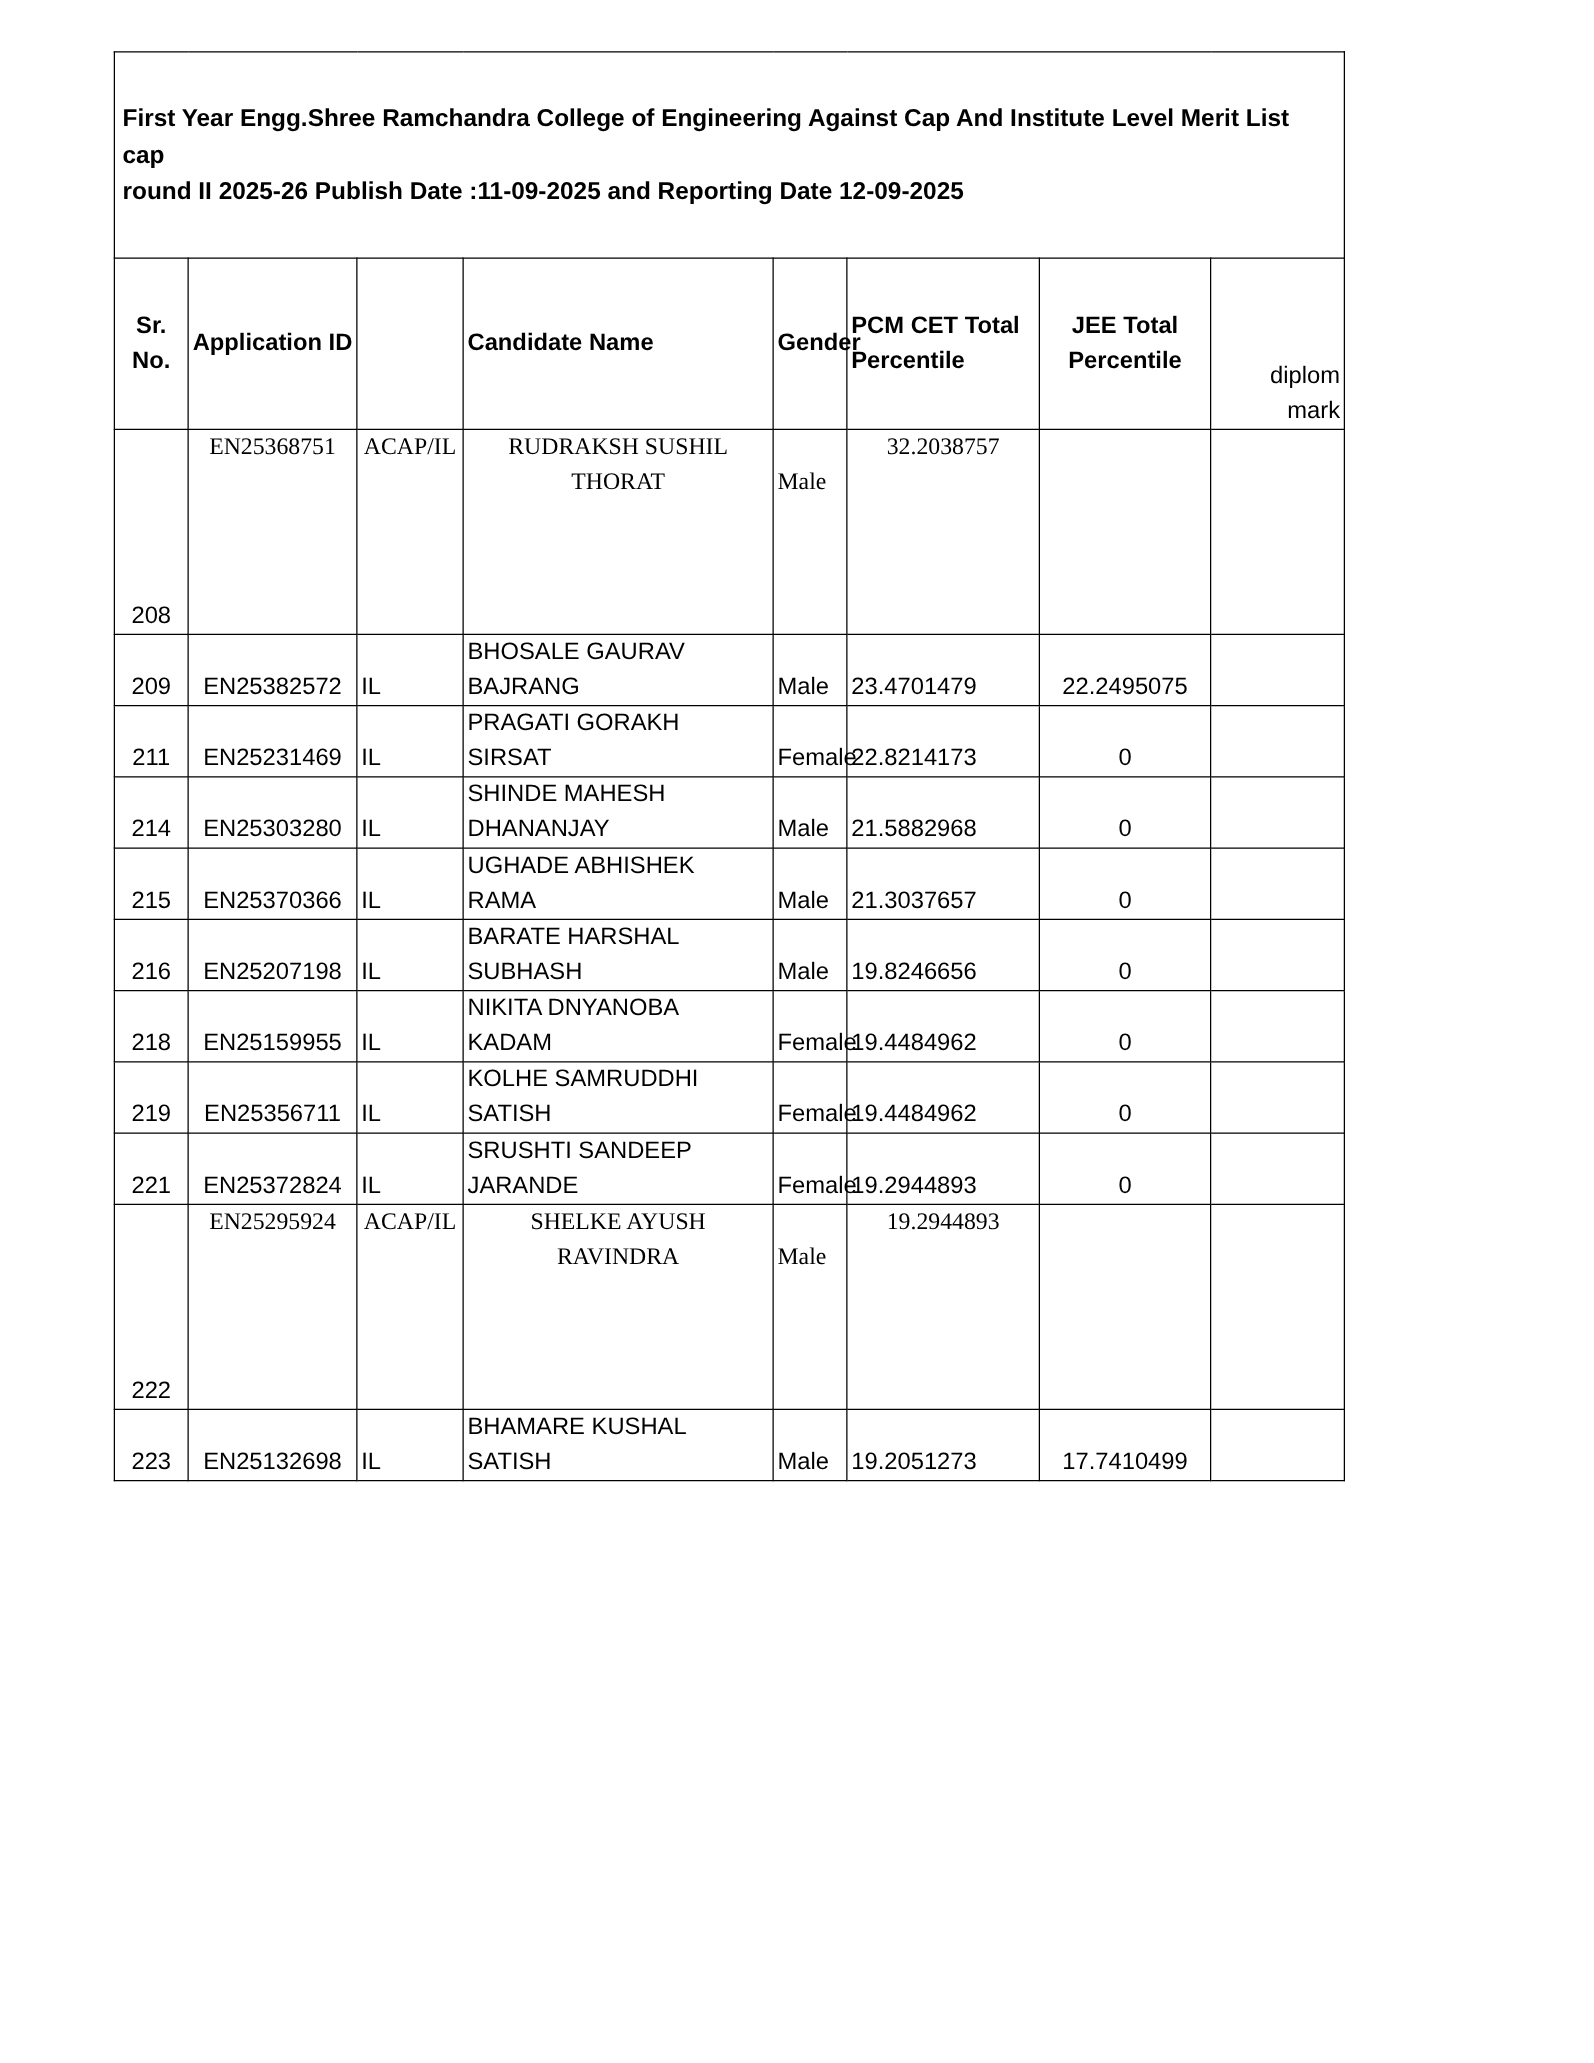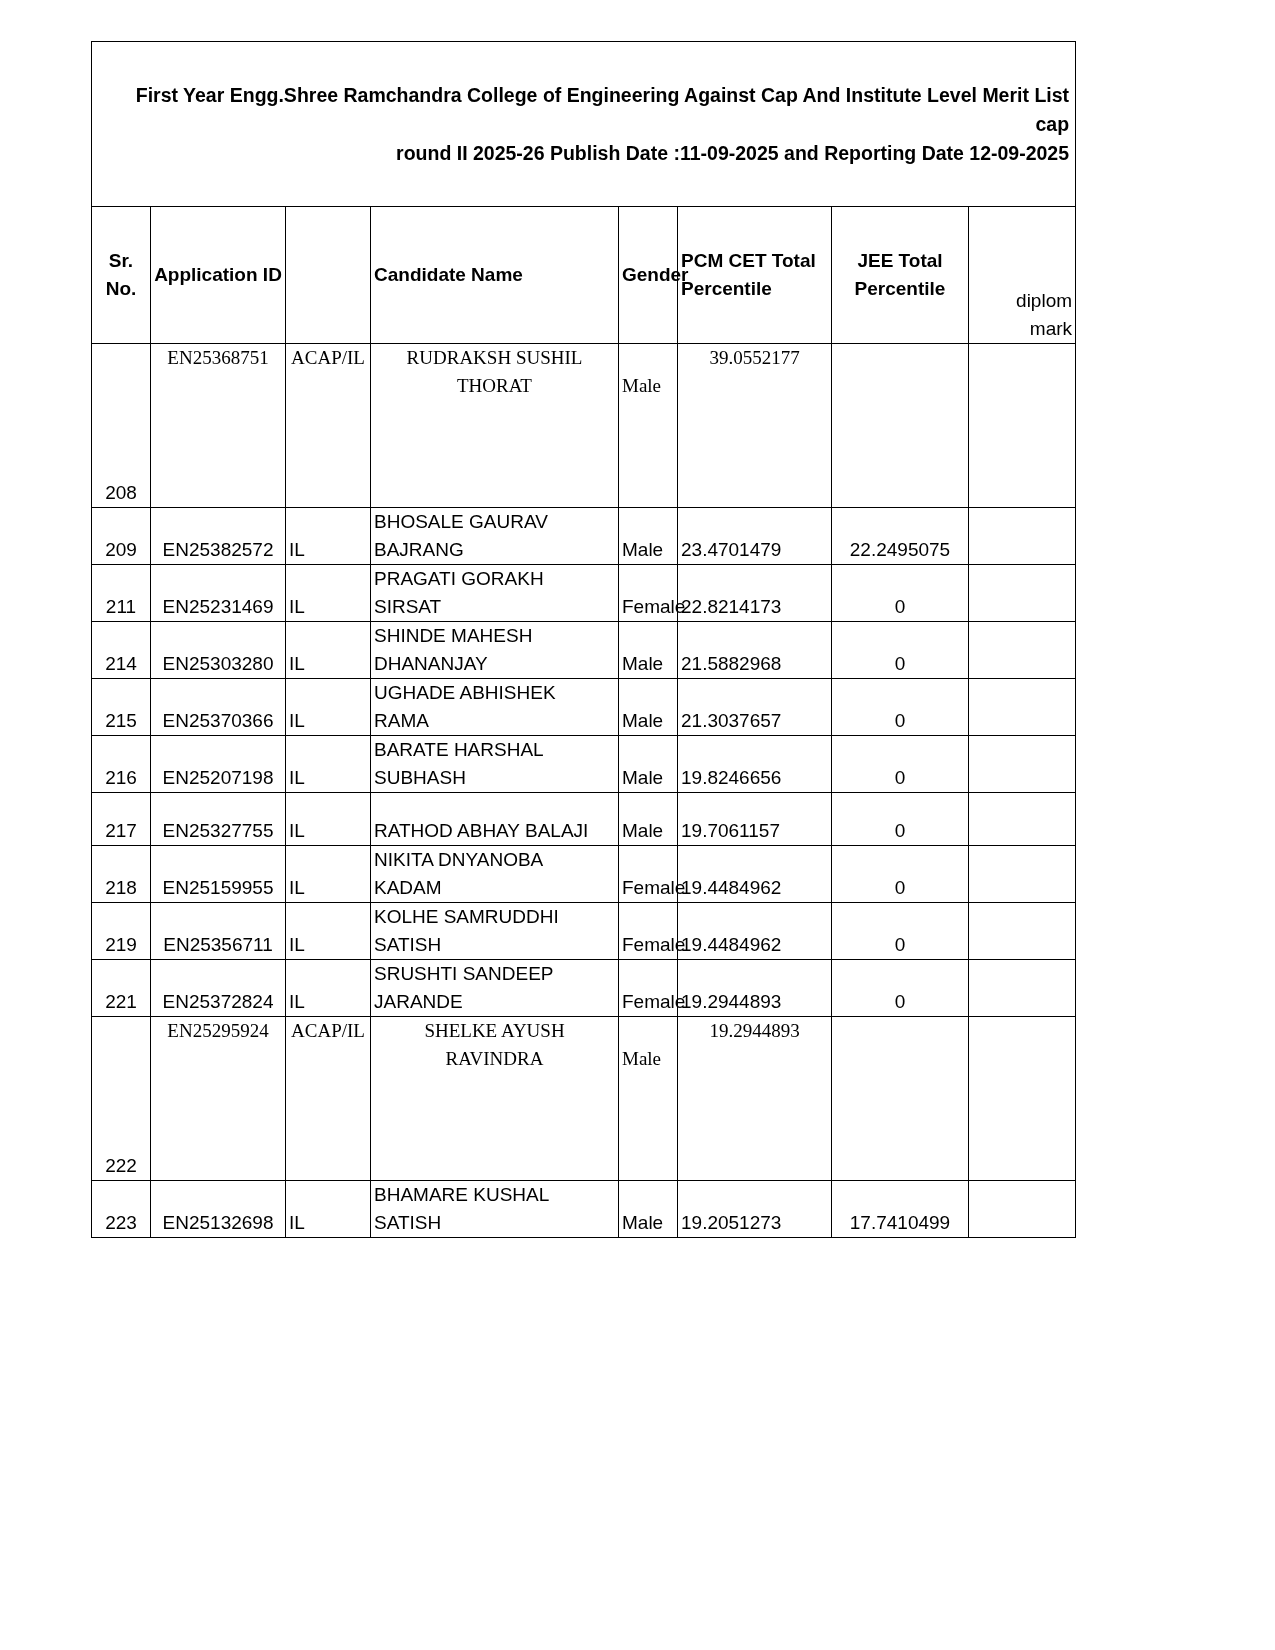--- a/index.html
+++ b/index.html
@@ -1,20 +1,20 @@
 <!DOCTYPE html>
 <html><head>
 <meta charset="utf-8">
 <style>
   html, body { margin: 0; padding: 0; background: #ffffff; }
   body { width: 1275px; height: 1650px; position: relative; font-family: "Liberation Sans", sans-serif; color: #000; }
   .sheet { position: absolute; left: 91px; top: 41px; width: 984px; }
   table { border-collapse: collapse; width: 984px; table-layout: fixed; }
   td, th { border: 1.5px solid #000; padding: 0 3px; font-size: 19px; line-height: 28px; vertical-align: bottom; font-weight: normal; }
-  .title-cell { height: 164px; text-align: right; vertical-align: middle; font-weight: bold; font-size: 19.5px; line-height: 29px; padding: 0 6px; }
+  .title-cell { height: 164px; text-align: left; vertical-align: middle; font-weight: bold; font-size: 19.5px; line-height: 29px; padding: 0 6px; }
   .hdr th { height: 136px; font-weight: bold; vertical-align: middle; }
   .hdr th.c { text-align: center; }
   .hdr th.l { text-align: left; }
   .hdr th.diploma { font-weight: normal; vertical-align: bottom; text-align: right; }
   .row td { height: 52px; }
   .row.tall td { height: 135px; }
   .row.acap td.serif { font-family: "Liberation Serif", serif; vertical-align: top; text-align: center; }
   .row.acap td.mid { font-family: "Liberation Serif", serif; vertical-align: top; padding-top: 28px; }
   .c { text-align: center; }
   .l { text-align: left; }
@@ -52,21 +52,21 @@
       <th class="diploma">diplom mark</th>
     </tr>
     </tbody>
       <tbody id="rows">
         <tr class="row tall acap">
     <td class="c">208</td>
     <td class="c serif">EN25368751</td>
     <td class="l serif">ACAP/IL</td>
     <td class="l serif">RUDRAKSH SUSHIL THORAT</td>
     <td class="l mid">Male</td>
-    <td class="l serif">39.0552177</td>
+    <td class="l serif">32.2038757</td>
     <td class="c"></td>
     <td class="l"></td>
   </tr>
         <tr class="row">
     <td class="c">209</td>
     <td class="c">EN25382572</td>
     <td class="l">IL</td>
     <td class="l">BHOSALE GAURAV BAJRANG</td>
     <td class="l">Male</td>
     <td class="l">23.4701479</td>
@@ -103,30 +103,20 @@
     <td class="c">0</td>
     <td class="l"></td>
   </tr>
         <tr class="row">
     <td class="c">216</td>
     <td class="c">EN25207198</td>
     <td class="l">IL</td>
     <td class="l">BARATE HARSHAL SUBHASH</td>
     <td class="l">Male</td>
     <td class="l">19.8246656</td>
-    <td class="c">0</td>
-    <td class="l"></td>
-  </tr>
-        <tr class="row">
-    <td class="c">217</td>
-    <td class="c">EN25327755</td>
-    <td class="l">IL</td>
-    <td class="l">RATHOD ABHAY BALAJI</td>
-    <td class="l">Male</td>
-    <td class="l">19.7061157</td>
     <td class="c">0</td>
     <td class="l"></td>
   </tr>
         <tr class="row">
     <td class="c">218</td>
     <td class="c">EN25159955</td>
     <td class="l">IL</td>
     <td class="l">NIKITA DNYANOBA KADAM</td>
     <td class="l">Female</td>
     <td class="l">19.4484962</td>

